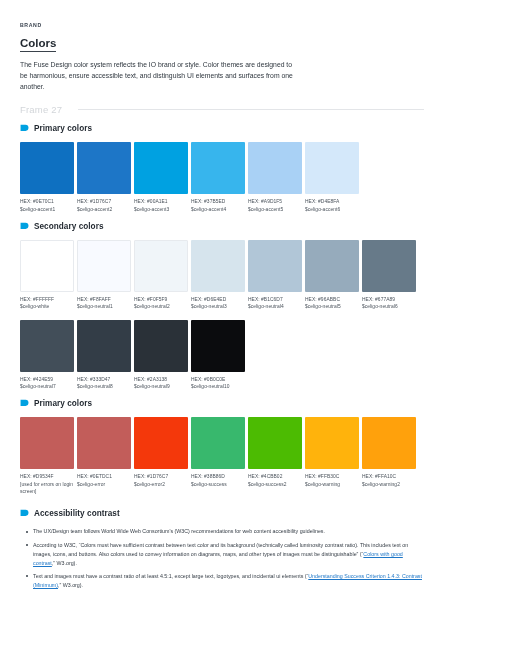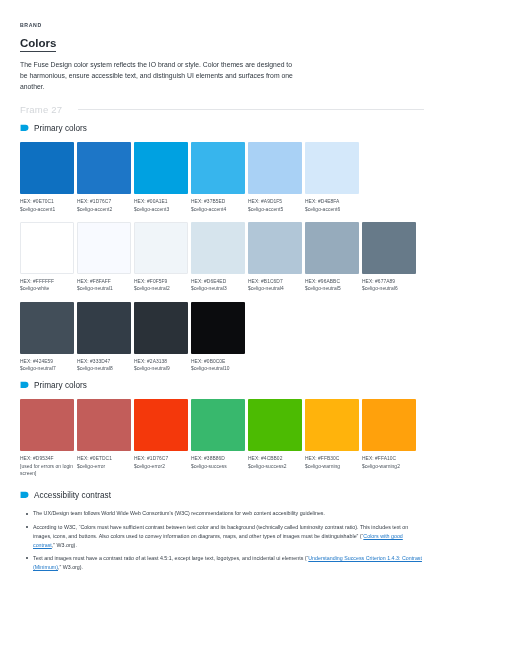--- a/index.html
+++ b/index.html
@@ -72,21 +72,21 @@
     margin-bottom: 9px;
   }
   .flag-icon {
     width: 9px;
     height: 9px;
     flex: 0 0 auto;
     display: block;
   }
   .section-title {
     font-size: 8.2px;
-    font-weight: 400;
+    font-weight: 700;
     color: #1f262e;
     letter-spacing: 0.05px;
   }
   .swatch-row {
     display: flex;
     gap: 3px;
     margin-bottom: 9px;
     flex-wrap: nowrap;
   }
   .swatch {
@@ -212,20 +212,26 @@
           <div class="meta">
             <div class="meta-hex">HEX: #D4E8FA</div>
             <div class="meta-name">$celigo-accent6</div>
           </div>
         </div>
       </div>
   </div>
 
   
   <div class="section">
+    <div class="section-head">
+      <svg class="flag-icon" viewBox="0 0 10 10">
+        <path d="M0.6 0.9 L6.2 0.9 Q9.4 0.9 9.4 4.3 Q9.4 7.7 6.2 7.7 L0.6 7.7 Z" fill="#00A1E1"></path>
+      </svg>
+      <span class="section-title">Secondary colors</span>
+    </div>
     <div class="swatch-row" id="row-sec1">
         <div class="swatch">
           <div class="chip bordered" style="background: rgb(255, 255, 255);"></div>
           <div class="meta">
             <div class="meta-hex">HEX: #FFFFFF</div>
             <div class="meta-name">$celigo-white</div>
           </div>
         </div>
         <div class="swatch">
           <div class="chip bordered" style="background: rgb(248, 250, 255);"></div>

